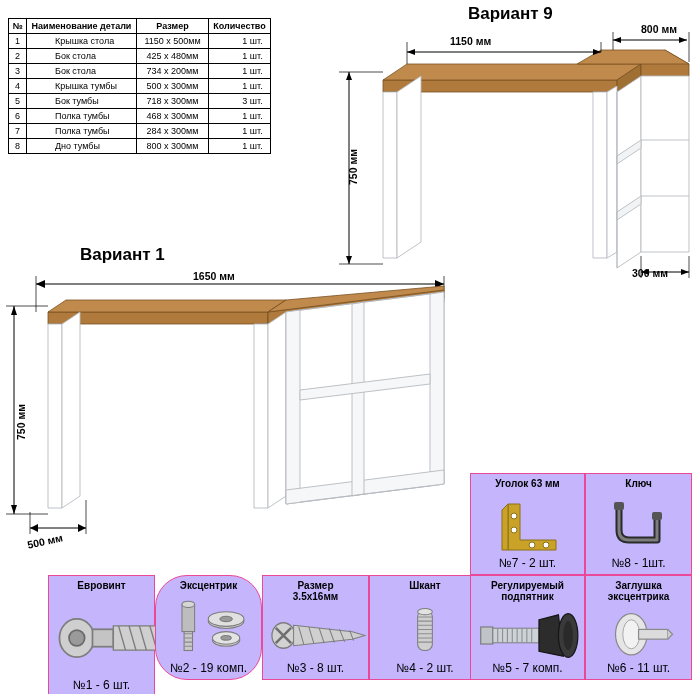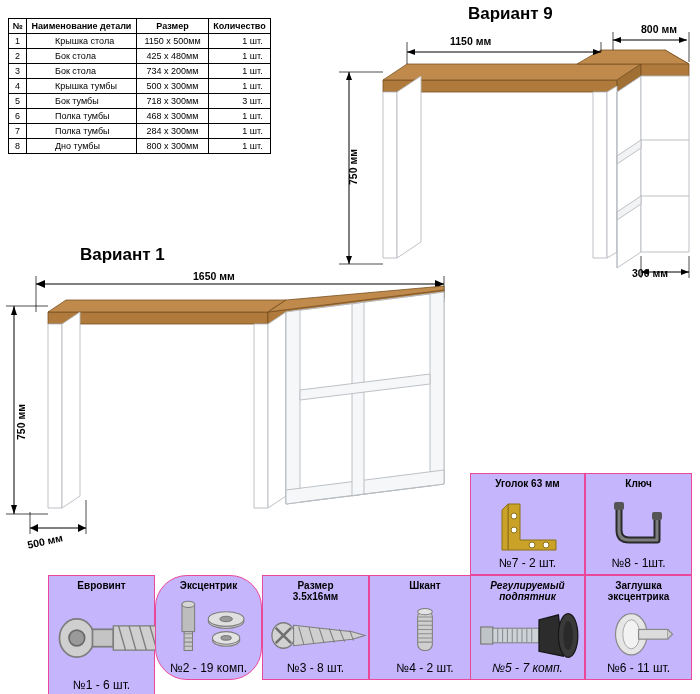--- a/index.html
+++ b/index.html
@@ -337,21 +337,21 @@
       <rect x="33" y="12" width="14" height="38" rx="6" fill="#cfcfcf" stroke="#7d7d7d" stroke-width="1"></rect>
       <g stroke="#8e8e8e" stroke-width="1">
         <path d="M33,18 h14 M33,22 h14 M33,26 h14 M33,30 h14 M33,34 h14 M33,38 h14 M33,42 h14"></path>
       </g>
       <ellipse cx="40" cy="13" rx="7" ry="3" fill="#e2e2e2" stroke="#7d7d7d" stroke-width="1"></ellipse>
     </svg>
   </div>
   <div class="hw-qty">№4 - 2 шт.</div>
 </div>
 
-<div class="hw-cell" style="left:470px;top:575px;width:115px;height:105px;font-style:italic;">
+<div class="hw-cell" style="left:470px;top:575px;width:115px;height:105px;">
   <div class="hw-title">
     <div>Регулируемый</div>
     <div>подпятник</div>
   </div>
   <div class="hw-art" style="top:34px;">
     <svg viewBox="0 0 100 42">
 
       <rect x="8" y="14" width="10" height="14" fill="#bfc4c9" stroke="#7d7d7d" stroke-width="1"></rect>
       <polygon points="18,15 56,15 56,27 18,27" fill="#cdd2d6" stroke="#7d7d7d" stroke-width="0.8"></polygon>
       <g stroke="#8a8f94" stroke-width="0.9">

